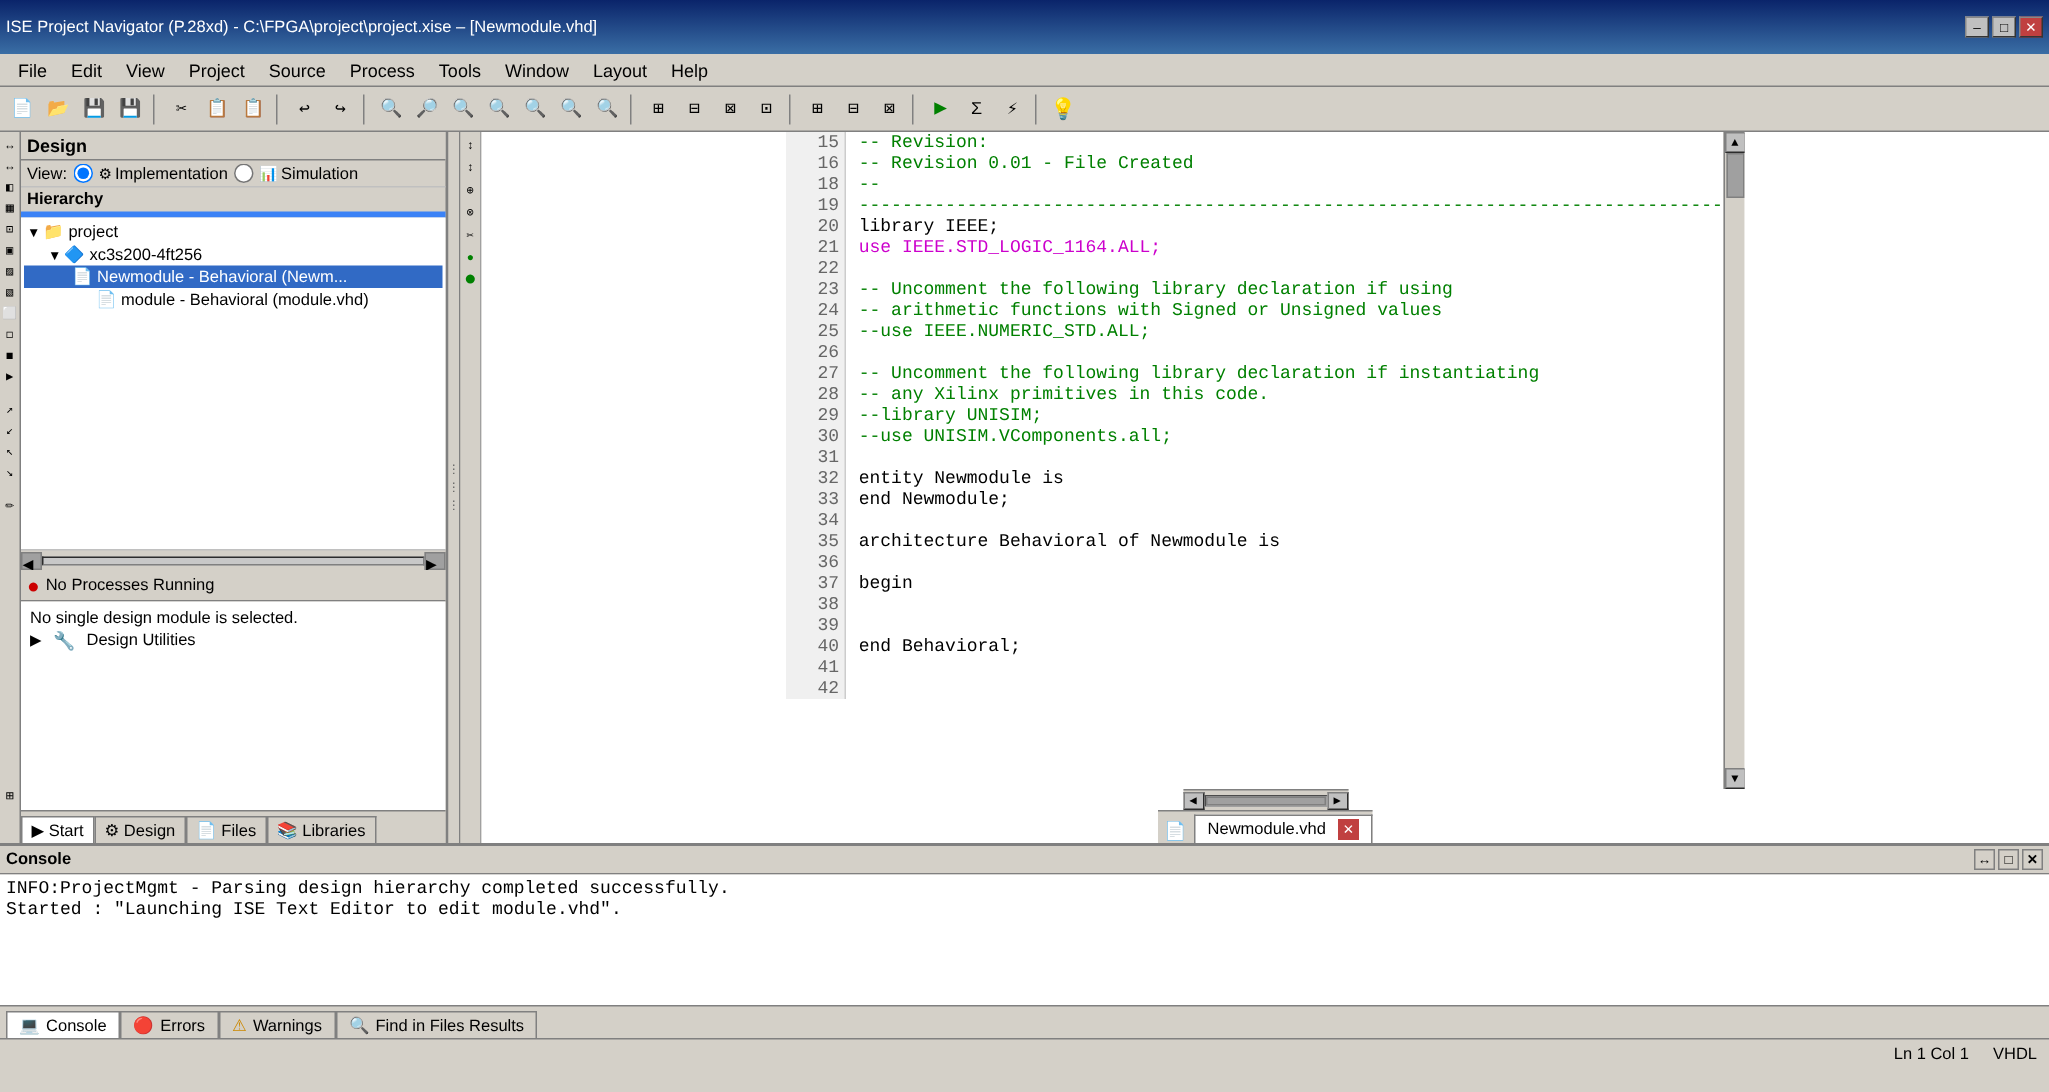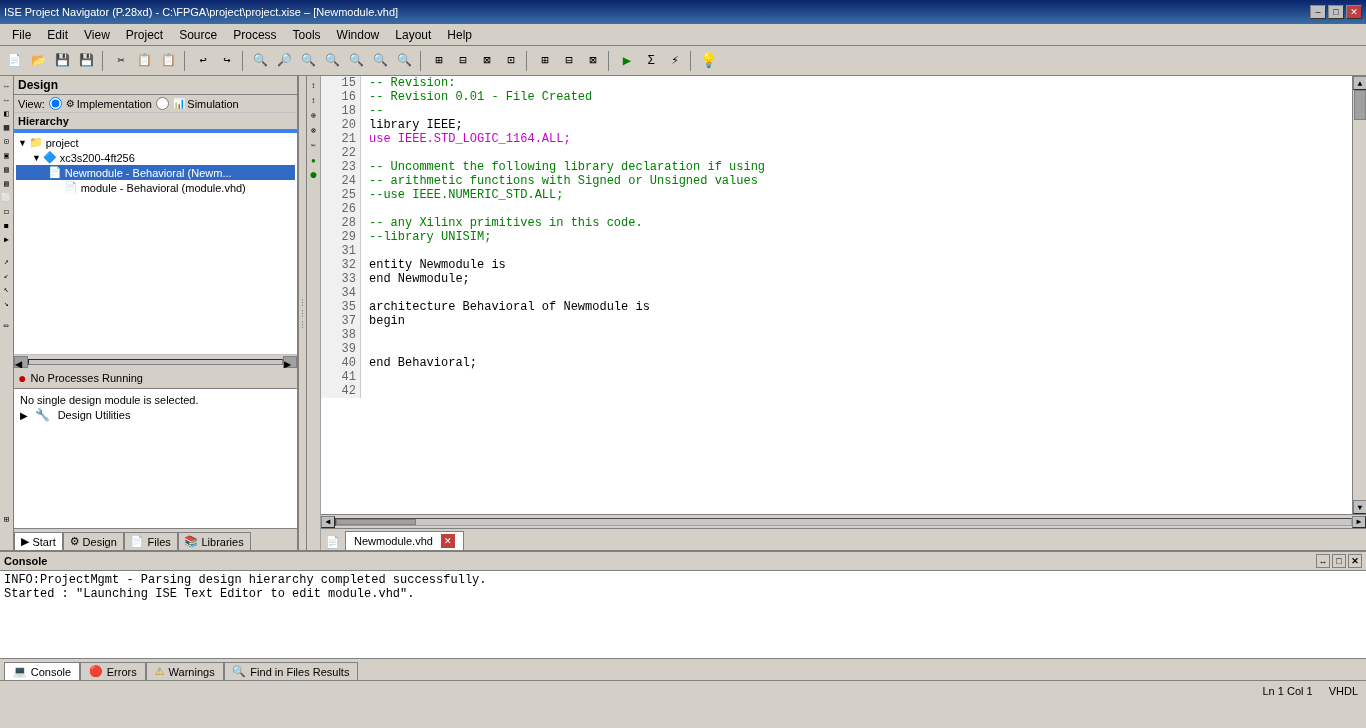--- a/index.html
+++ b/index.html
@@ -4,21 +4,21 @@
   <style>
     * { margin: 0; padding: 0; box-sizing: border-box; }
     body { font-family: 'Courier New', monospace; font-size: 12px; background: #d4d0c8; color: #000; overflow: hidden; width: 1366px; height: 728px; }
 
     
     #title-bar {
       background: linear-gradient(to bottom, #0a246a, #3a6ea5);
       color: white;
       font-family: 'Segoe UI', Arial, sans-serif;
       font-size: 11px;
-      height: 24px;
+      height: 36px;
       display: flex;
       align-items: center;
       justify-content: space-between;
       padding: 0 4px;
       user-select: none;
     }
     #title-bar .controls { display: flex; gap: 2px; }
     #title-bar .ctrl-btn {
       width: 16px; height: 14px;
       background: #c0c0c0;
@@ -533,38 +533,42 @@
   <div id="side-icon-strip" style="width:14px; background:#d4d0c8; border-right:1px solid #a0a0a0; display:flex; flex-direction:column; align-items:center; gap:1px; padding-top:2px;">
     <div class="small-icon-btn">↕</div>
     <div class="small-icon-btn">↕</div>
     <div class="small-icon-btn">⊕</div>
     <div class="small-icon-btn">⊗</div>
     <div class="small-icon-btn">✂</div>
     <div class="small-icon-btn" style="color:green;">●</div>
     <div class="small-icon-btn" style="color:green; font-size:14px;">●</div>
   </div>
 
-  <div id="code-panel" style="flex:1; display:flex; flex-direction:column; overflow:hidden;">
+  <div id="code-panel" style="flex:1; display:flex; flex-direction:column; overflow:hidden;align-items:center;">
 
     <div id="code-container" style="flex:1; display:flex; overflow:hidden;">
       <div id="code-area" style="flex:1; overflow:auto; background:white;">
         <div class="code-lines" id="code-lines-container">
         <div class="code-line">
               <div class="line-num">15</div>
               <div class="line-content c-green">-- Revision:</div>
             </div>
             <div class="code-line">
               <div class="line-num">16</div>
               <div class="line-content c-green">-- Revision 0.01 - File Created</div>
             </div>
             <div class="code-line">
               <div class="line-num">18</div>
               <div class="line-content c-green">--</div>
             </div>
             <div class="code-line">
+              <div class="line-num">19</div>
+              <div class="line-content c-green">--------------------------------------------------------------------------------</div>
+            </div>
+            <div class="code-line">
               <div class="line-num">20</div>
               <div class="line-content">library IEEE;</div>
             </div>
             <div class="code-line">
               <div class="line-num">21</div>
               <div class="line-content c-magenta">use IEEE.STD_LOGIC_1164.ALL;</div>
             </div>
             <div class="code-line">
               <div class="line-num">22</div>
               <div class="line-content"></div>
@@ -579,46 +583,58 @@
             </div>
             <div class="code-line">
               <div class="line-num">25</div>
               <div class="line-content c-green">--use IEEE.NUMERIC_STD.ALL;</div>
             </div>
             <div class="code-line">
               <div class="line-num">26</div>
               <div class="line-content"></div>
             </div>
             <div class="code-line">
+              <div class="line-num">27</div>
+              <div class="line-content c-green">-- Uncomment the following library declaration if instantiating</div>
+            </div>
+            <div class="code-line">
               <div class="line-num">28</div>
               <div class="line-content c-green">-- any Xilinx primitives in this code.</div>
             </div>
             <div class="code-line">
               <div class="line-num">29</div>
               <div class="line-content c-green">--library UNISIM;</div>
             </div>
             <div class="code-line">
+              <div class="line-num">30</div>
+              <div class="line-content c-green">--use UNISIM.VComponents.all;</div>
+            </div>
+            <div class="code-line">
               <div class="line-num">31</div>
               <div class="line-content"></div>
             </div>
             <div class="code-line">
               <div class="line-num">32</div>
               <div class="line-content">entity Newmodule is</div>
             </div>
             <div class="code-line">
               <div class="line-num">33</div>
               <div class="line-content">end Newmodule;</div>
             </div>
             <div class="code-line">
               <div class="line-num">34</div>
               <div class="line-content"></div>
             </div>
             <div class="code-line">
               <div class="line-num">35</div>
               <div class="line-content">architecture Behavioral of Newmodule is</div>
+            </div>
+            <div class="code-line">
+              <div class="line-num">36</div>
+              <div class="line-content"></div>
             </div>
             <div class="code-line">
               <div class="line-num">37</div>
               <div class="line-content">begin</div>
             </div>
             <div class="code-line">
               <div class="line-num">38</div>
               <div class="line-content"></div>
             </div>
             <div class="code-line">

